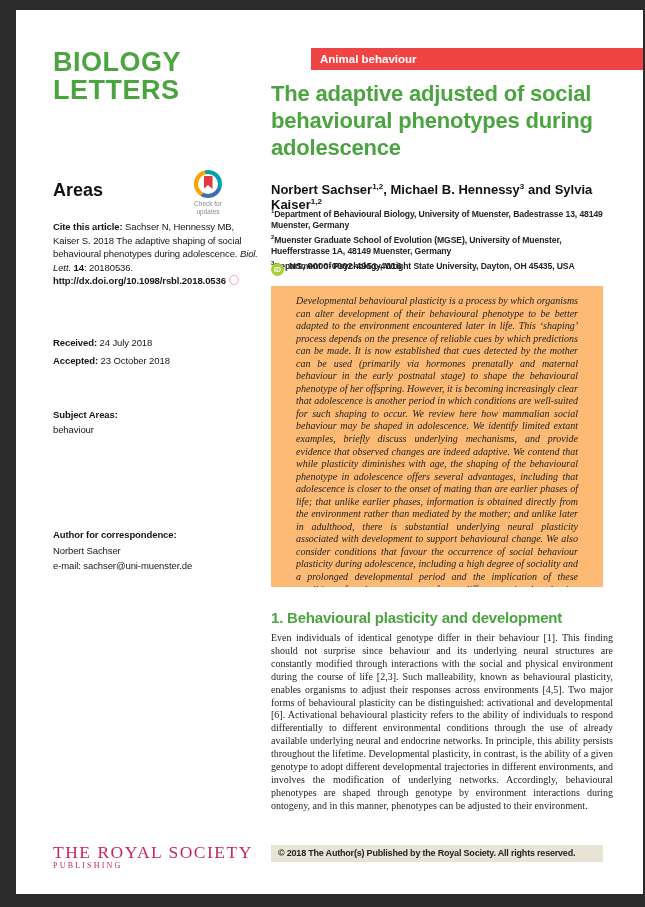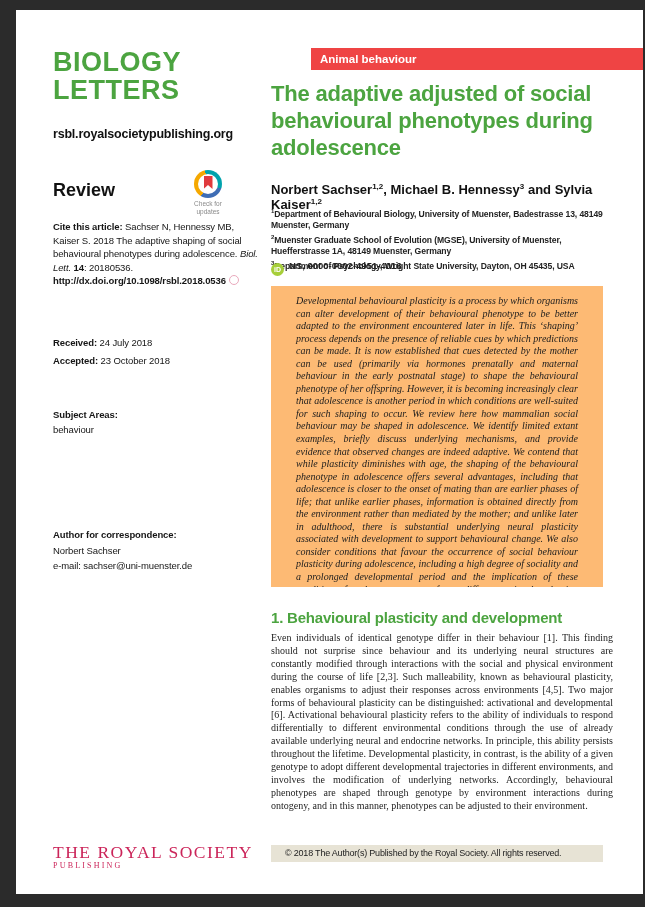--- a/index.html
+++ b/index.html
@@ -48,37 +48,36 @@
   .orcid{position:absolute;left:255px;top:250px;font-weight:bold;font-size:9.5px;color:#222;}
   .orcid-icon{display:inline-block;width:13px;height:13px;border-radius:50%;background:#a6ce39;color:#fff;
               font-size:7px;font-weight:bold;text-align:center;line-height:13px;vertical-align:-3px;margin-right:5px;}
   .abstract{position:absolute;left:255px;top:276px;width:332px;height:301px;background:#fdba74;
             box-sizing:border-box;padding:9px 25px;font-family:"Liberation Serif",serif;
             font-size:10px;line-height:12.55px;text-align:justify;color:#1c1c1c;overflow:hidden;font-style:italic;}
   .sec-head{position:absolute;left:255px;top:599px;color:#4ca440;font-weight:bold;font-size:15px;letter-spacing:-0.2px;}
   .body-text{position:absolute;left:255px;top:622px;width:342px;font-family:"Liberation Serif",serif;
              font-size:10px;line-height:12.9px;text-align:justify;color:#1c1c1c;}
   .foot-strip{position:absolute;left:255px;top:835px;width:332px;height:17px;background:#e7e3d5;
-              font-size:9px;font-weight:normal;line-height:17px;padding-left:14px;box-sizing:border-box;
+              font-size:9px;font-weight:bold;line-height:17px;padding-left:7px;box-sizing:border-box;
               color:#222;letter-spacing:-0.2px;}
 </style>
 </head>
 <body>
 
 <div class="canvas">
   <div class="page">
 
     <div class="logo">
         <div>BIOLOGY</div>
         <div>LETTERS</div>
       </div>
 
-    <div class="site-url">rsbl.royalsocietypublishing.org</div>
 
-    <div class="review">Review</div>
+    <div class="review">Areas</div>
 
     <div class="badge">
       <div class="badge-icon">
         <div class="badge-mark"></div>
       </div>
       <div class="badge-caption">
         <div>Check for</div>
         <div>updates</div>
       </div>
     </div>

